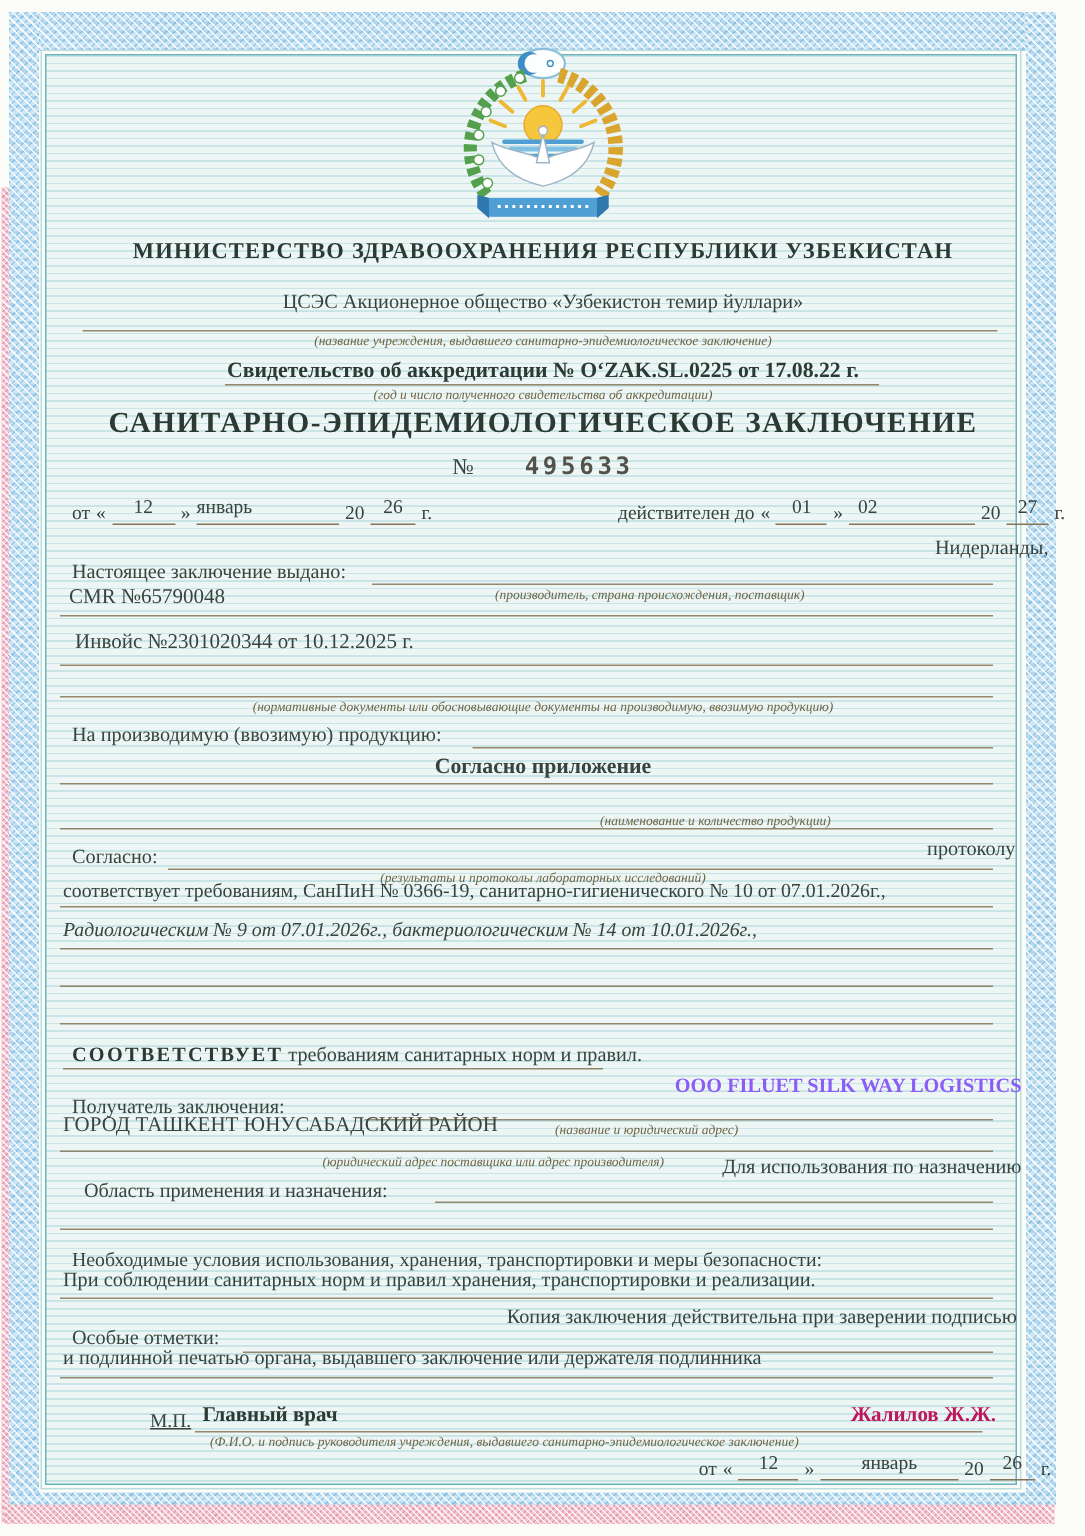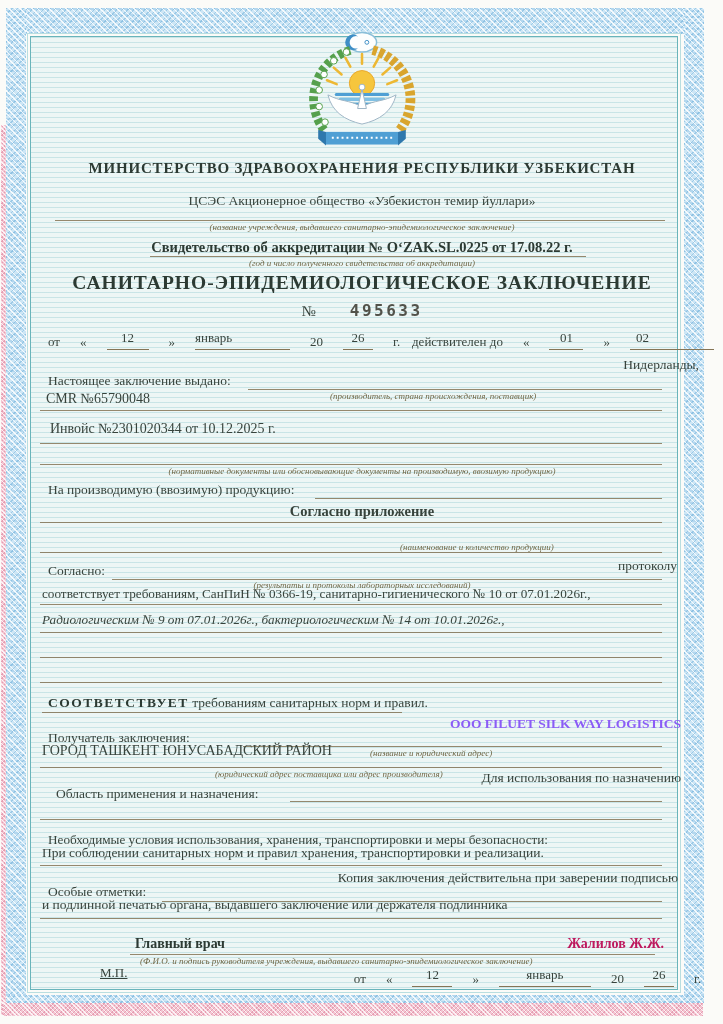--- a/index.html
+++ b/index.html
@@ -21,21 +21,21 @@
     background-image:repeating-linear-gradient(180deg, rgba(126,193,200,.33) 0 1px, transparent 1px 5px);
     border:1px solid #69b4ba;outline:1px solid #b9dee0;outline-offset:2px;}
   .rule{position:absolute;height:1px;background:#857455;opacity:.85;}
   .caption{position:absolute;font-style:italic;font-size:9px;color:#6e6544;white-space:nowrap;line-height:1;}
   .cap-c{text-align:center;}
   .lbl{font-size:13.5px;}
   .b{font-weight:bold;}
   .ctr{left:30px;right:45px;text-align:center;}
   .slot{display:inline-block;border-bottom:1px solid #857455;text-align:center;}
   .slot .v{position:relative;top:-3px;}
-  .daterow{display:flex;align-items:flex-end;gap:20px;font-size:13px;}
+  .daterow{display:flex;align-items:flex-end;gap:4px;font-size:13px;}
   .stampnum{font-family:"DejaVu Sans Mono","Liberation Mono",monospace;font-weight:bold;
             letter-spacing:2.5px;font-size:16px;color:#52524a;}
   .capsb{font-weight:bold;letter-spacing:1.5px;}
 </style>
 </head>
 <body>
 
 <div class="page">
 
   <div class="pink" style="left:1px;top:125px;width:9px;height:890px;"></div>
@@ -194,21 +194,21 @@
   <div class="abs lbl" style="right:61px;top:870px;">Копия заключения действительна при заверении подписью</div>
   <div class="abs lbl" style="left:48px;top:884px;">Особые отметки:</div>
   <div class="rule" style="left:162px;top:901px;width:500px;"></div>
   <div class="abs lbl" style="left:42px;top:897px;">и подлинной печатью органа, выдавшего заключение или держателя подлинника</div>
   <div class="rule" style="left:40px;top:918px;width:622px;"></div>
 
   <div class="abs b" style="left:135px;top:936px;font-size:14px;color:#2c3a33;">Главный врач</div>
   <div class="abs b" style="right:75px;top:936px;font-size:14px;color:#be185d;">Жалилов Ж.Ж.</div>
   <div class="rule" style="left:130px;top:954px;width:525px;"></div>
   <div class="caption" style="left:140px;top:957px;">(Ф.И.О. и подпись руководителя учреждения, выдавшего санитарно-эпидемиологическое заключение)</div>
-  <div class="abs" style="left:100px;top:966px;font-size:13px;text-decoration:underline;">М.П.</div>
+  <div class="abs" style="left:100px;top:940px;font-size:13px;text-decoration:underline;">М.П.</div>
 
   <div class="abs daterow" style="right:38px;top:971px;">
     <span>от</span>
     <span>«</span>
     <span class="slot" style="width:40px;"><span class="v">12</span></span>
     <span>»</span>
     <span class="slot" style="width:92px;"><span class="v">январь</span></span>
     <span>20</span>
     <span class="slot" style="width:30px;"><span class="v">26</span></span>
     <span>г.</span>

